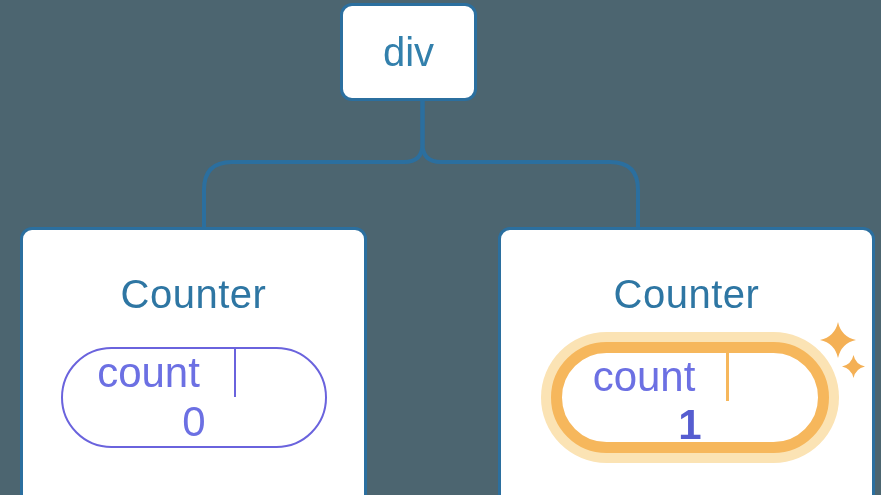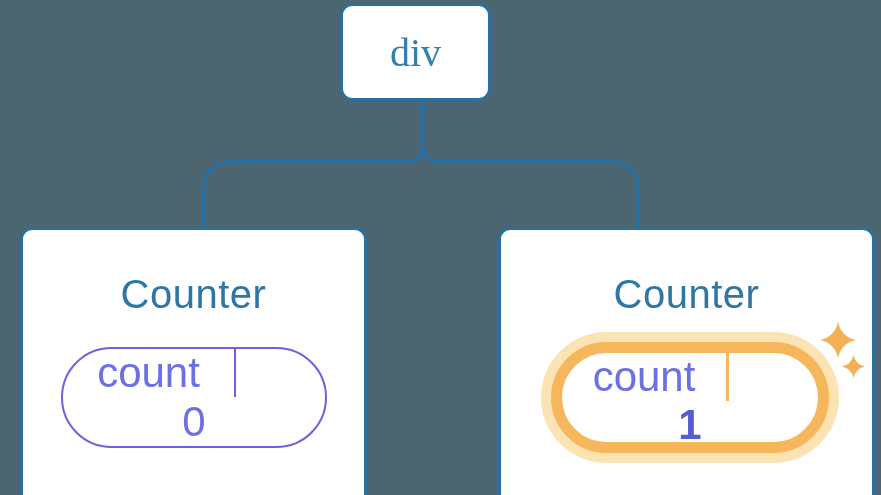--- a/index.html
+++ b/index.html
@@ -35,31 +35,30 @@
   }
   #connectors path {
     fill: none;
     stroke: var(--line-blue);
     stroke-width: 4;
   }
 
   .node-root {
     position: absolute;
     left: 340px; top: 3px;
-    width: 151px; height: 98px;
+    width: 137px; height: 98px;
     background: var(--card-bg);
     border: 3px solid var(--line-blue);
     border-radius: 12px;
     display: flex;
     align-items: center;
     justify-content: center;
     font-size: 40px;
     font-weight: 500;
     color: var(--node-text);
-    font-family: Liberation Serif, serif;
   }
 
   .card {
     position: absolute;
     top: 227px;
     height: 318px;
     background: var(--card-bg);
     border: 3px solid var(--line-blue);
     border-radius: 12px;
     margin-left: 19px;

